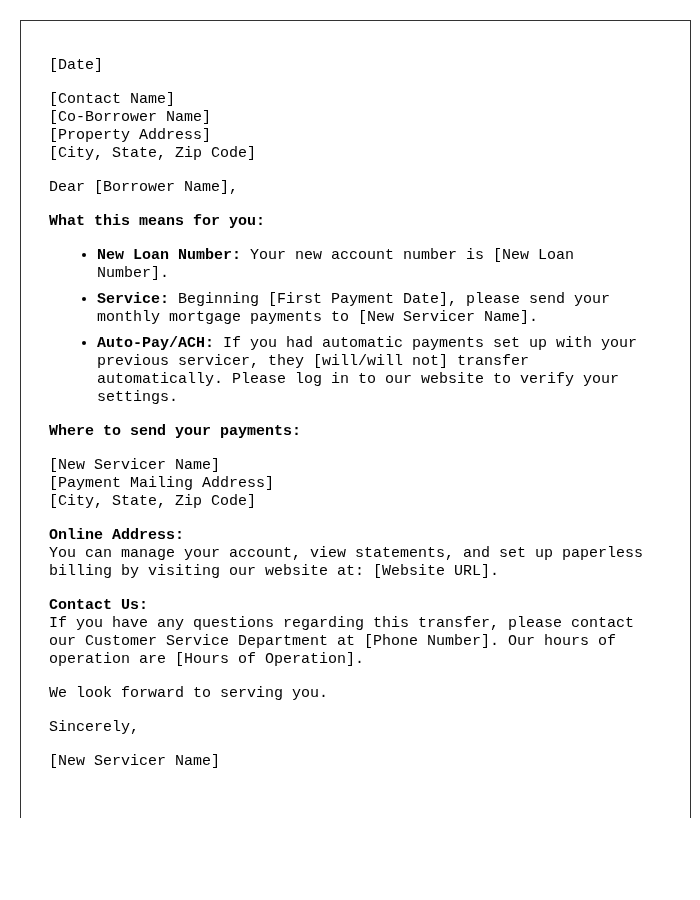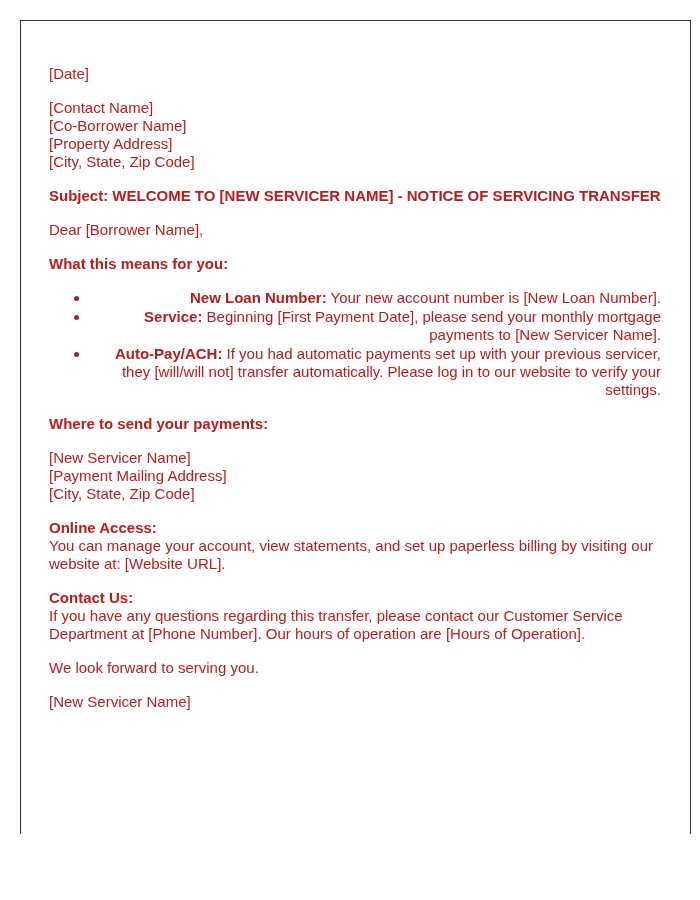--- a/index.html
+++ b/index.html
@@ -3,48 +3,47 @@
 <meta charset="utf-8">
 <style>
   html, body { margin: 0; padding: 0; background: #ffffff; }
   body { width: 700px; height: 900px; position: relative; overflow: hidden; }
   .page {
     position: absolute;
     left: 20px; top: 20px;
     width: 613px; height: 781px;
     border: 1px solid #333333;
     border-bottom: none;
-    padding: 16px 28px;
+    padding: 8px 28px;
     overflow: hidden;
-    font-family: Liberation Sans, sans-serif;
+    font-family: Liberation Mono, monospace;
     font-size: 15px;
     line-height: 18px;
-    color: #b91c1c;
+    color: #000000;
   }
   .page p { margin: 0 0 16px 0; }
   .page p.first { margin-top: 28px; }
   .bold { font-weight: bold; }
   .line { display: block; }
   ul { margin: 0 0 16px 0; padding-left: 40px; }
-  ul li { margin: 1px; text-align: right; }
+  ul li { margin: 8px; }
 </style>
 </head>
 <body>
 
 <div class="page">
   <p class="first">[Date]</p>
 
   <p>
     <span class="line">[Contact Name]</span>
     <span class="line">[Co-Borrower Name]</span>
     <span class="line">[Property Address]</span>
     <span class="line">[City, State, Zip Code]</span>
   </p>
 
-  <p class="bold">Subject: WELCOME TO [NEW SERVICER NAME] - NOTICE OF SERVICING TRANSFER</p>
 
   <p>Dear [Borrower Name],</p>
 
 
   <p class="bold">What this means for you:</p>
 
   <ul>
     <li>
       <span class="bold">New Loan Number:</span><span> Your new account number is [New Loan Number].</span>
     </li>
@@ -58,28 +57,29 @@
 
   <p class="bold">Where to send your payments:</p>
 
   <p>
     <span class="line">[New Servicer Name]</span>
     <span class="line">[Payment Mailing Address]</span>
     <span class="line">[City, State, Zip Code]</span>
   </p>
 
   <p>
-    <span class="line bold">Online Access:</span>
+    <span class="line bold">Online Address:</span>
     <span class="line">You can manage your account, view statements, and set up paperless billing by visiting our website at: [Website URL].</span>
   </p>
 
   <p>
     <span class="line bold">Contact Us:</span>
     <span class="line">If you have any questions regarding this transfer, please contact our Customer Service Department at [Phone Number]. Our hours of operation are [Hours of Operation].</span>
   </p>
 
   <p>We look forward to serving you.</p>
 
+  <p>Sincerely,</p>
 
   <p>
     <span class="line">[New Servicer Name]</span>
   </p>
 </div>
 
 </body></html>

